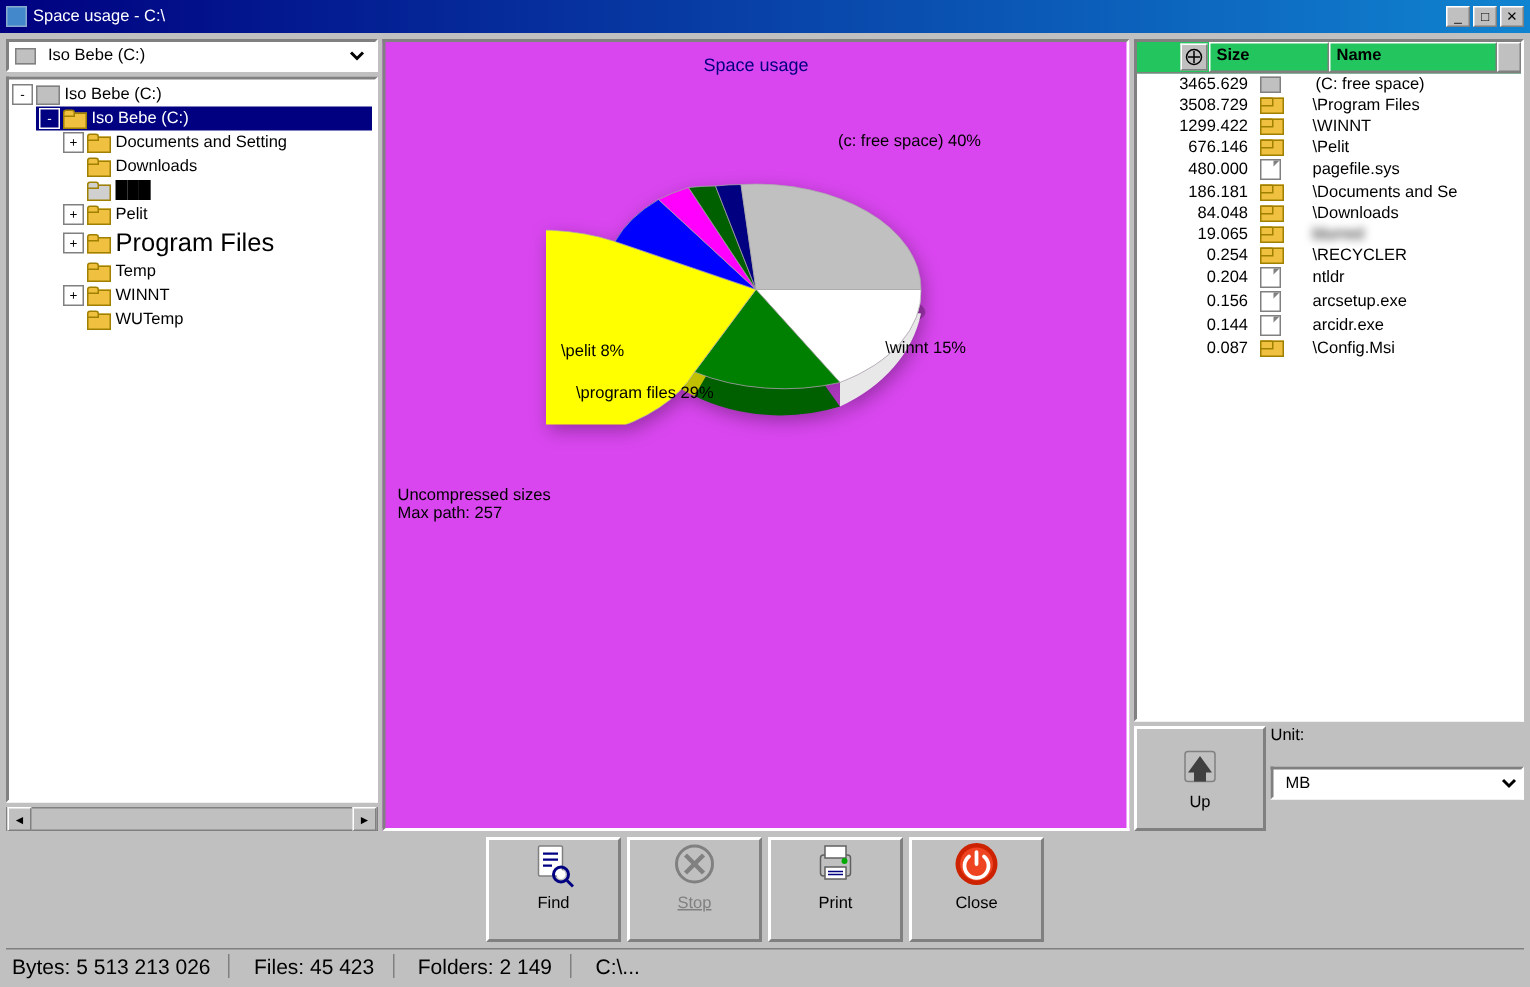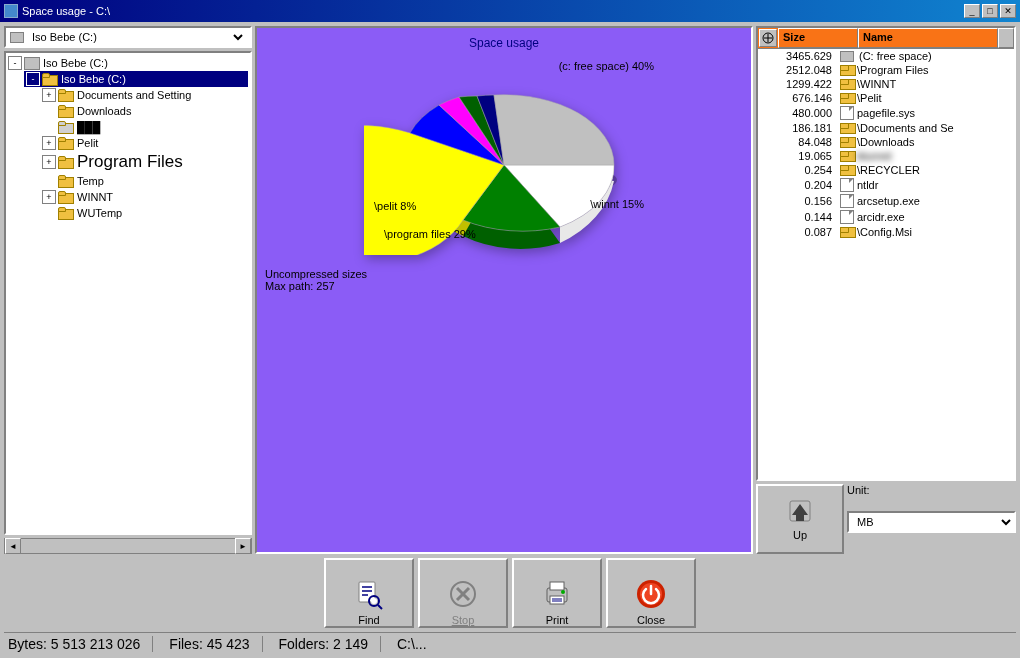--- a/index.html
+++ b/index.html
@@ -141,27 +141,28 @@
     }
     
     .center-panel {
       flex: 1;
       display: flex;
       flex-direction: column;
       gap: 3px;
     }
     .chart-area {
       flex: 1;
-      background: #8b5cf6;
+      background: #d946ef;
       border: 2px solid;
       border-color: #808080 #ffffff #ffffff #808080;
       display: flex;
       flex-direction: column;
       align-items: center;
       padding: 8px;
+      gap: 28px;
     }
     .chart-title {
       color: #000080;
       font-size: 12px;
       margin-bottom: 10px;
     }
     .pie-container {
       position: relative;
       width: 320px;
       height: 200px;
@@ -191,22 +192,23 @@
       flex: 1;
       background: white;
       border: 2px solid;
       border-color: #808080 #ffffff #ffffff #808080;
       overflow: hidden;
       display: flex;
       flex-direction: column;
     }
     .file-list-header {
       display: flex;
-      background: #f97316;
+      background: #22c55e;
       border-bottom: 1px solid #808080;
+      padding-left: 28px;
     }
     .file-list-header .col-header {
       padding: 2px 4px;
       border-right: 1px solid #808080;
       border: 1px solid;
       border-color: #ffffff #808080 #808080 #ffffff;
       font-weight: bold;
       font-size: 11px;
       cursor: pointer;
     }
@@ -227,21 +229,21 @@
       width: 80px;
       text-align: right;
       padding-right: 8px;
       font-size: 11px;
     }
     .file-row .file-name {
       flex: 1;
       font-size: 11px;
       display: flex;
       align-items: center;
-      gap: 3px;
+      gap: 21px;
       text-align: center;
     }
     .file-folder-icon {
       width: 14px;
       height: 11px;
       flex-shrink: 0;
       position: relative;
     }
     .file-folder-icon::before {
       content: '';
@@ -333,21 +335,21 @@
     }
     .tool-btn {
       width: 90px;
       height: 70px;
       background: #c0c0c0;
       border: 2px solid;
       border-color: #ffffff #808080 #808080 #ffffff;
       display: flex;
       flex-direction: column;
       align-items: center;
-      justify-content: flex-end;
+      justify-content: flex-start;
       gap: 4px;
       cursor: pointer;
       font-size: 11px;
     }
     .tool-btn.disabled {
       color: #808080;
       text-decoration: underline;
     }
     .tool-btn-icon {
       width: 32px;
@@ -587,21 +589,21 @@
         <div class="file-list-body" id="file-list-body">
 
         <div class="file-row">
               <div class="file-size">3465.629</div>
               <div class="file-name">
                 <div style="width: 14px; height: 11px; background: rgb(192, 192, 192); border: 1px solid rgb(128, 128, 128); flex-shrink: 0; margin-right: 2px;"></div>
                 <span>(C: free space)</span>
               </div>
             </div>
             <div class="file-row">
-              <div class="file-size">2512.048</div>
+              <div class="file-size">3508.729</div>
               <div class="file-name">
                 <div class="file-folder-icon"></div>
                 <span>\Program Files</span>
               </div>
             </div>
             <div class="file-row">
               <div class="file-size">1299.422</div>
               <div class="file-name">
                 <div class="file-folder-icon"></div>
                 <span>\WINNT</span>

